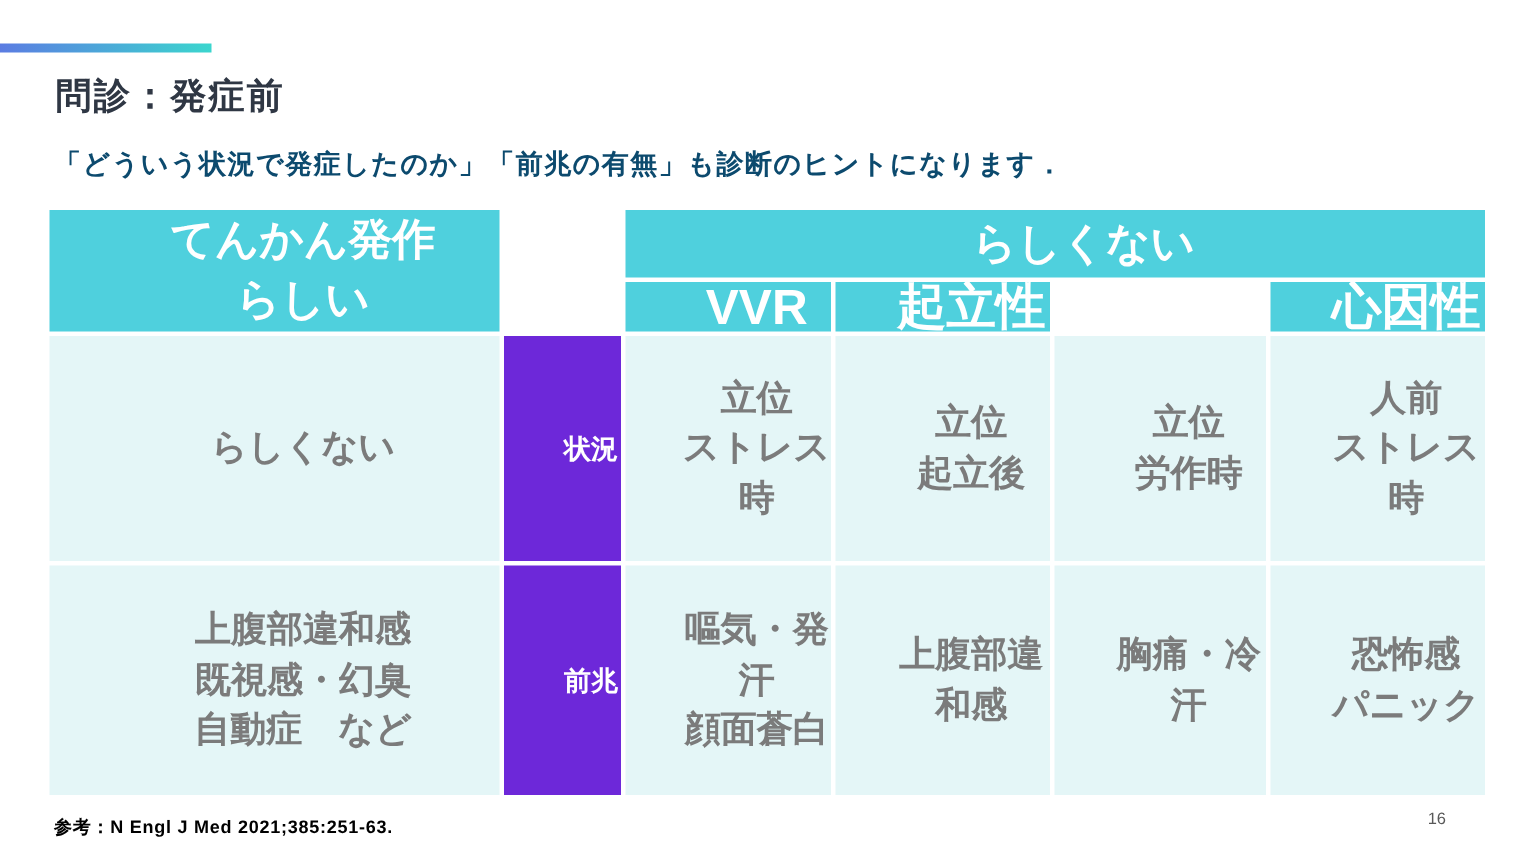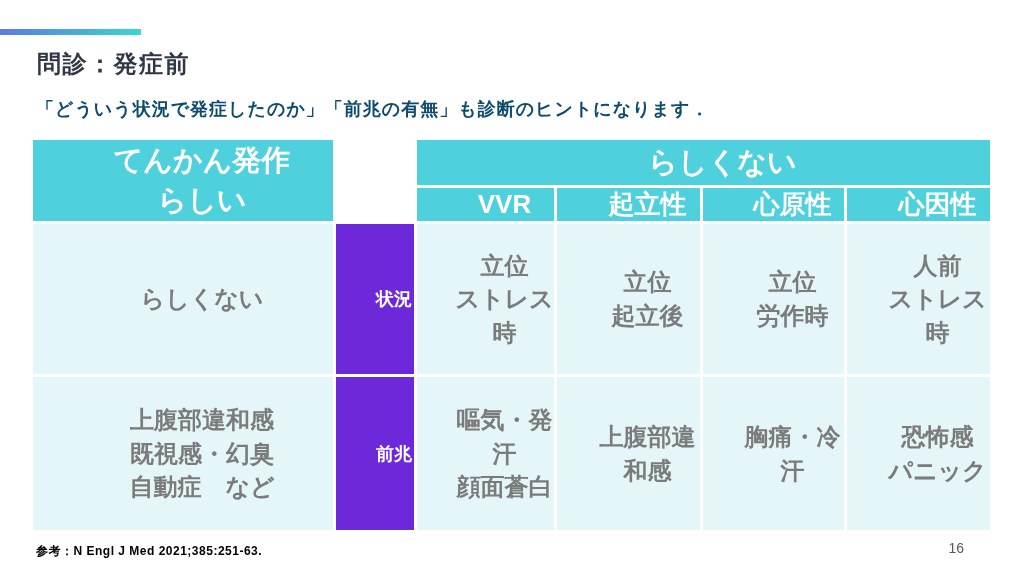--- a/index.html
+++ b/index.html
@@ -39,36 +39,36 @@
   .cell {
     display: flex; align-items: center; justify-content: center;
     text-align: center; white-space: pre-line; padding-left: 38px;
   }
   .teal   { background: #4fd0dd; color: #ffffff; font-weight: bold; }
   .light  { background: #e4f6f7; color: #7b7b7b; font-weight: bold; }
   .labelc { background: #6d28d9; color: #ffffff; font-weight: bold; }
 
   .left-header  { grid-column: 1; grid-row: 1 / 3; font-size: 29px; line-height: 1.35; }
   .group-header { grid-column: 3 / 7; grid-row: 1; font-size: 29px; }
-  .col-header   { grid-row: 2; font-size: 26px; }
+  .col-header   { grid-row: 2; font-size: 33px; }
   .ch1 { grid-column: 3; } .ch2 { grid-column: 4; } .ch3 { grid-column: 5; } .ch4 { grid-column: 6; }
 
   .body-cell { font-size: 24px; line-height: 1.4; }
   .row1 { grid-row: 3; } .row2 { grid-row: 4; }
   .colL { grid-column: 1; } .colLab { grid-column: 2; font-size: 18px; }
   .col1 { grid-column: 3; } .col2 { grid-column: 4; } .col3 { grid-column: 5; } .col4 { grid-column: 6; }
 
   .reference {
     position: absolute; left: 36px; top: 543px;
     font-size: 12px; font-weight: bold; color: #000000;
     letter-spacing: 0.5px;
   }
   .page-number {
     position: absolute; right: 60px; top: 540px;
-    font-size: 14px; color: #595959;
+    font-size: 11px; color: #595959;
   }
 </style>
 </head>
 <body>
 
 <div class="slide">
 
   <div class="accent-bar"></div>
 
   <div class="title">問診：発症前</div>
@@ -76,21 +76,20 @@
   <div class="subtitle">「どういう状況で発症したのか」「前兆の有無」も診断のヒントになります．</div>
 
   <div class="cmp-table">
 
     <div class="cell teal left-header">てんかん発作
 らしい</div>
     <div class="cell teal group-header">らしくない</div>
 
     <div class="cell teal col-header ch1">VVR</div>
     <div class="cell teal col-header ch2">起立性</div>
-    <div class="cell teal col-header ch3">心原性</div>
     <div class="cell teal col-header ch4">心因性</div>
 
     <div class="cell light body-cell row1 colL">らしくない</div>
     <div class="cell labelc row1 colLab">状況</div>
     <div class="cell light body-cell row1 col1">立位
 ストレス時</div>
     <div class="cell light body-cell row1 col2">立位
 起立後</div>
     <div class="cell light body-cell row1 col3">立位
 労作時</div>

